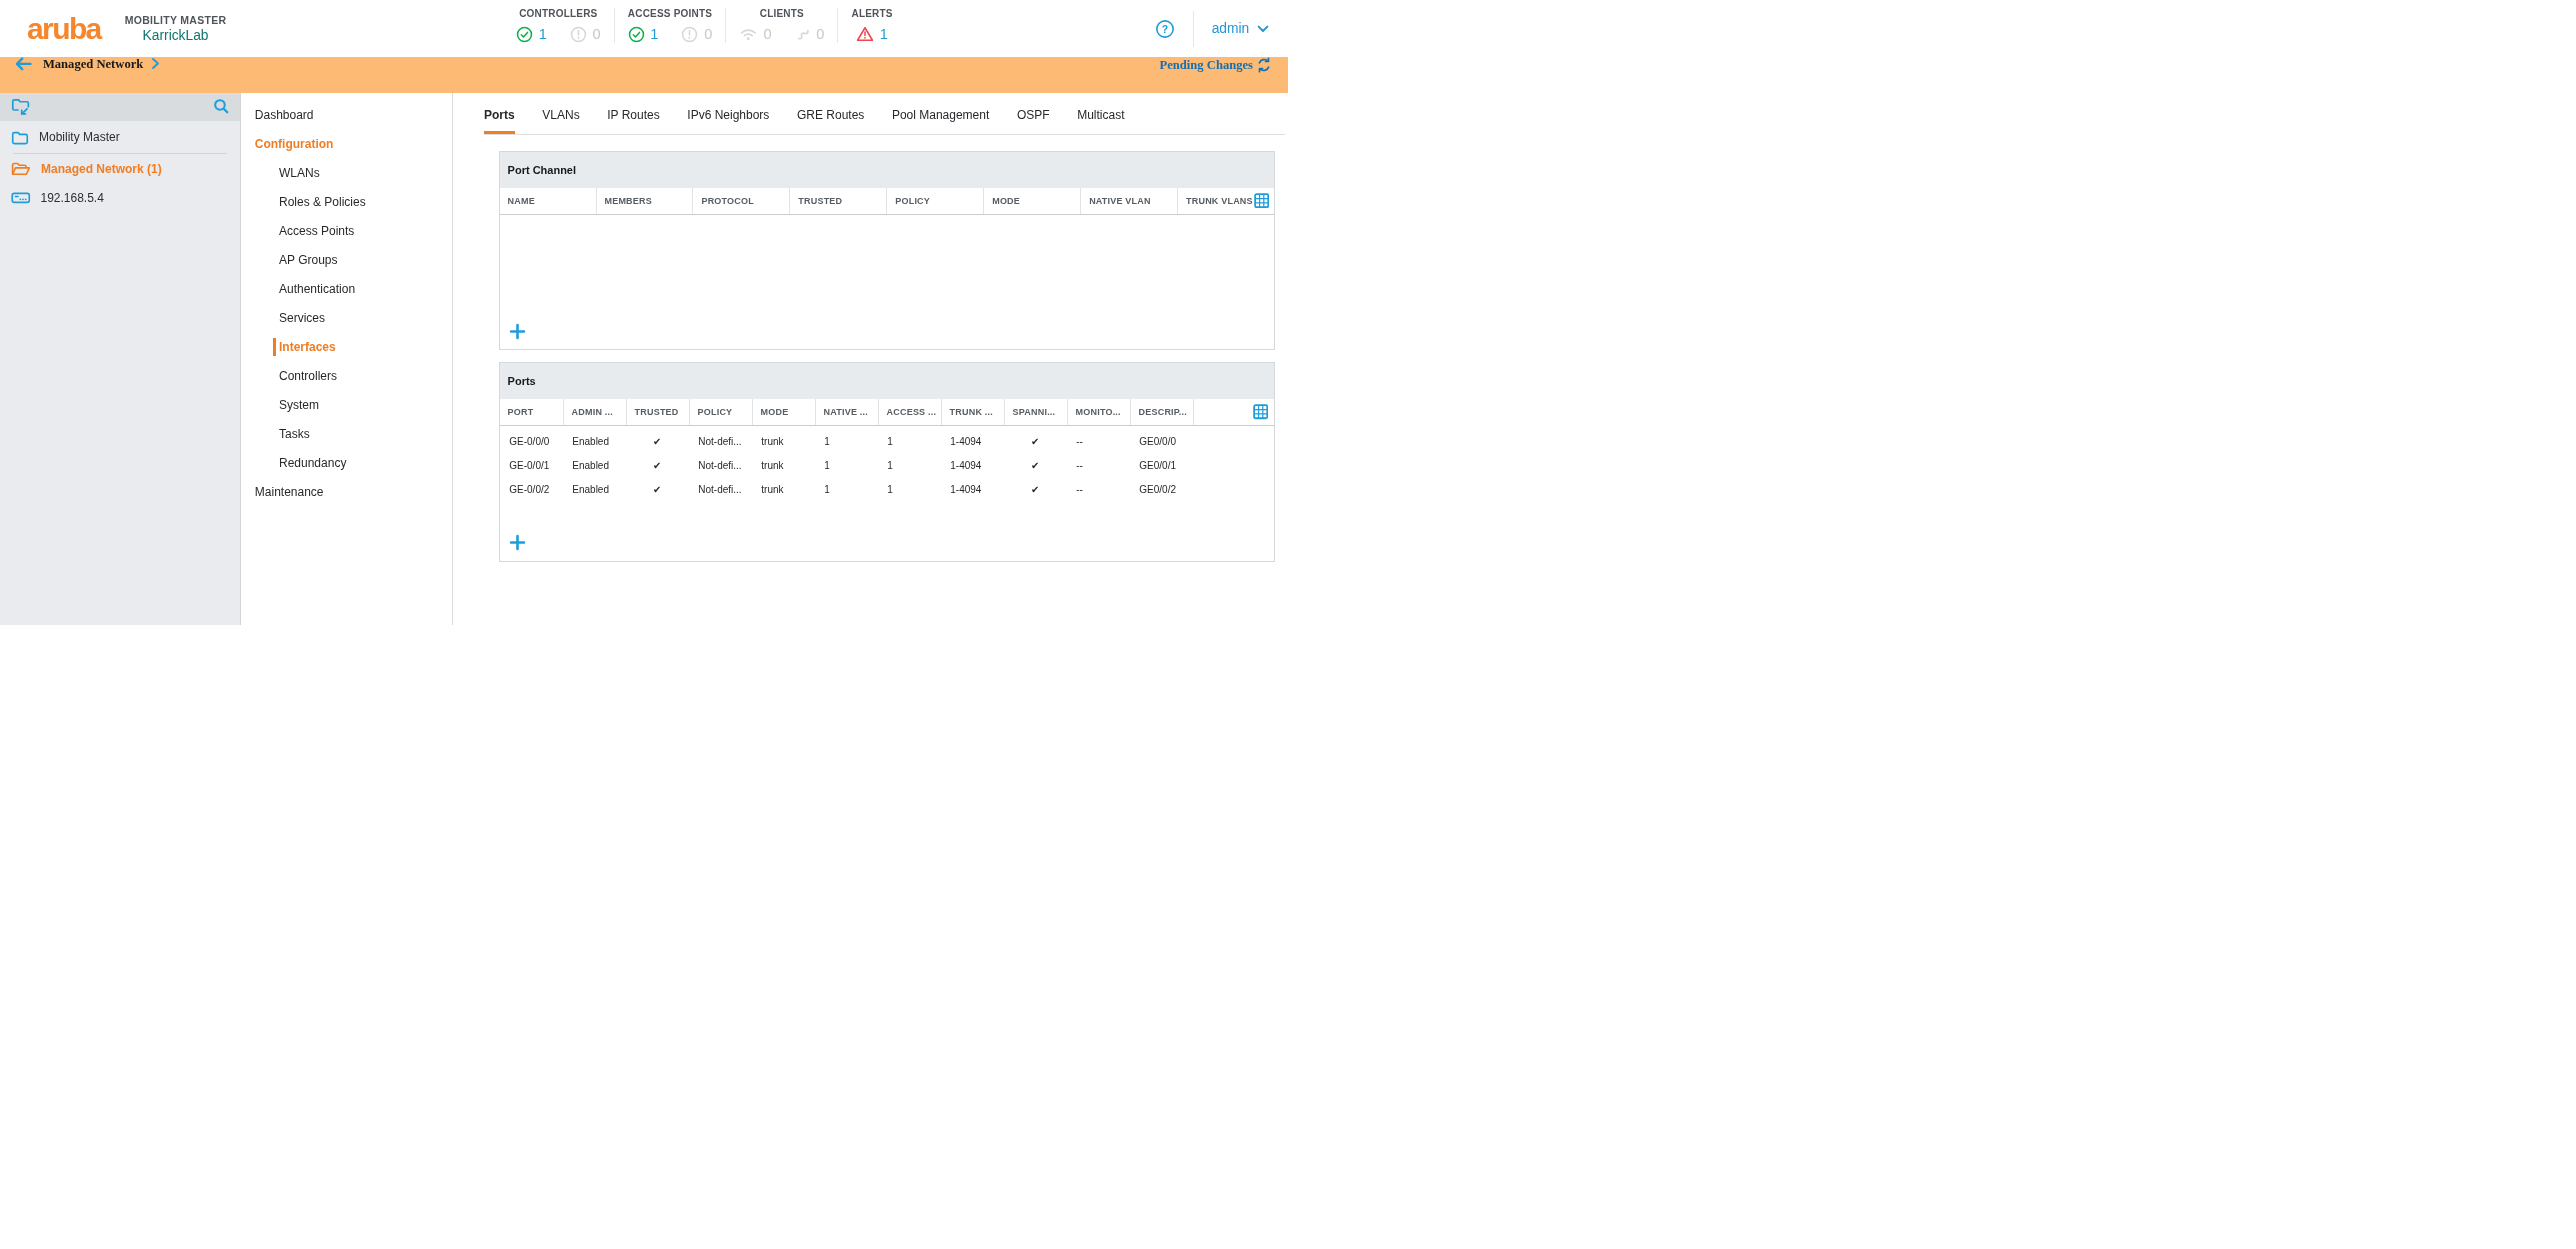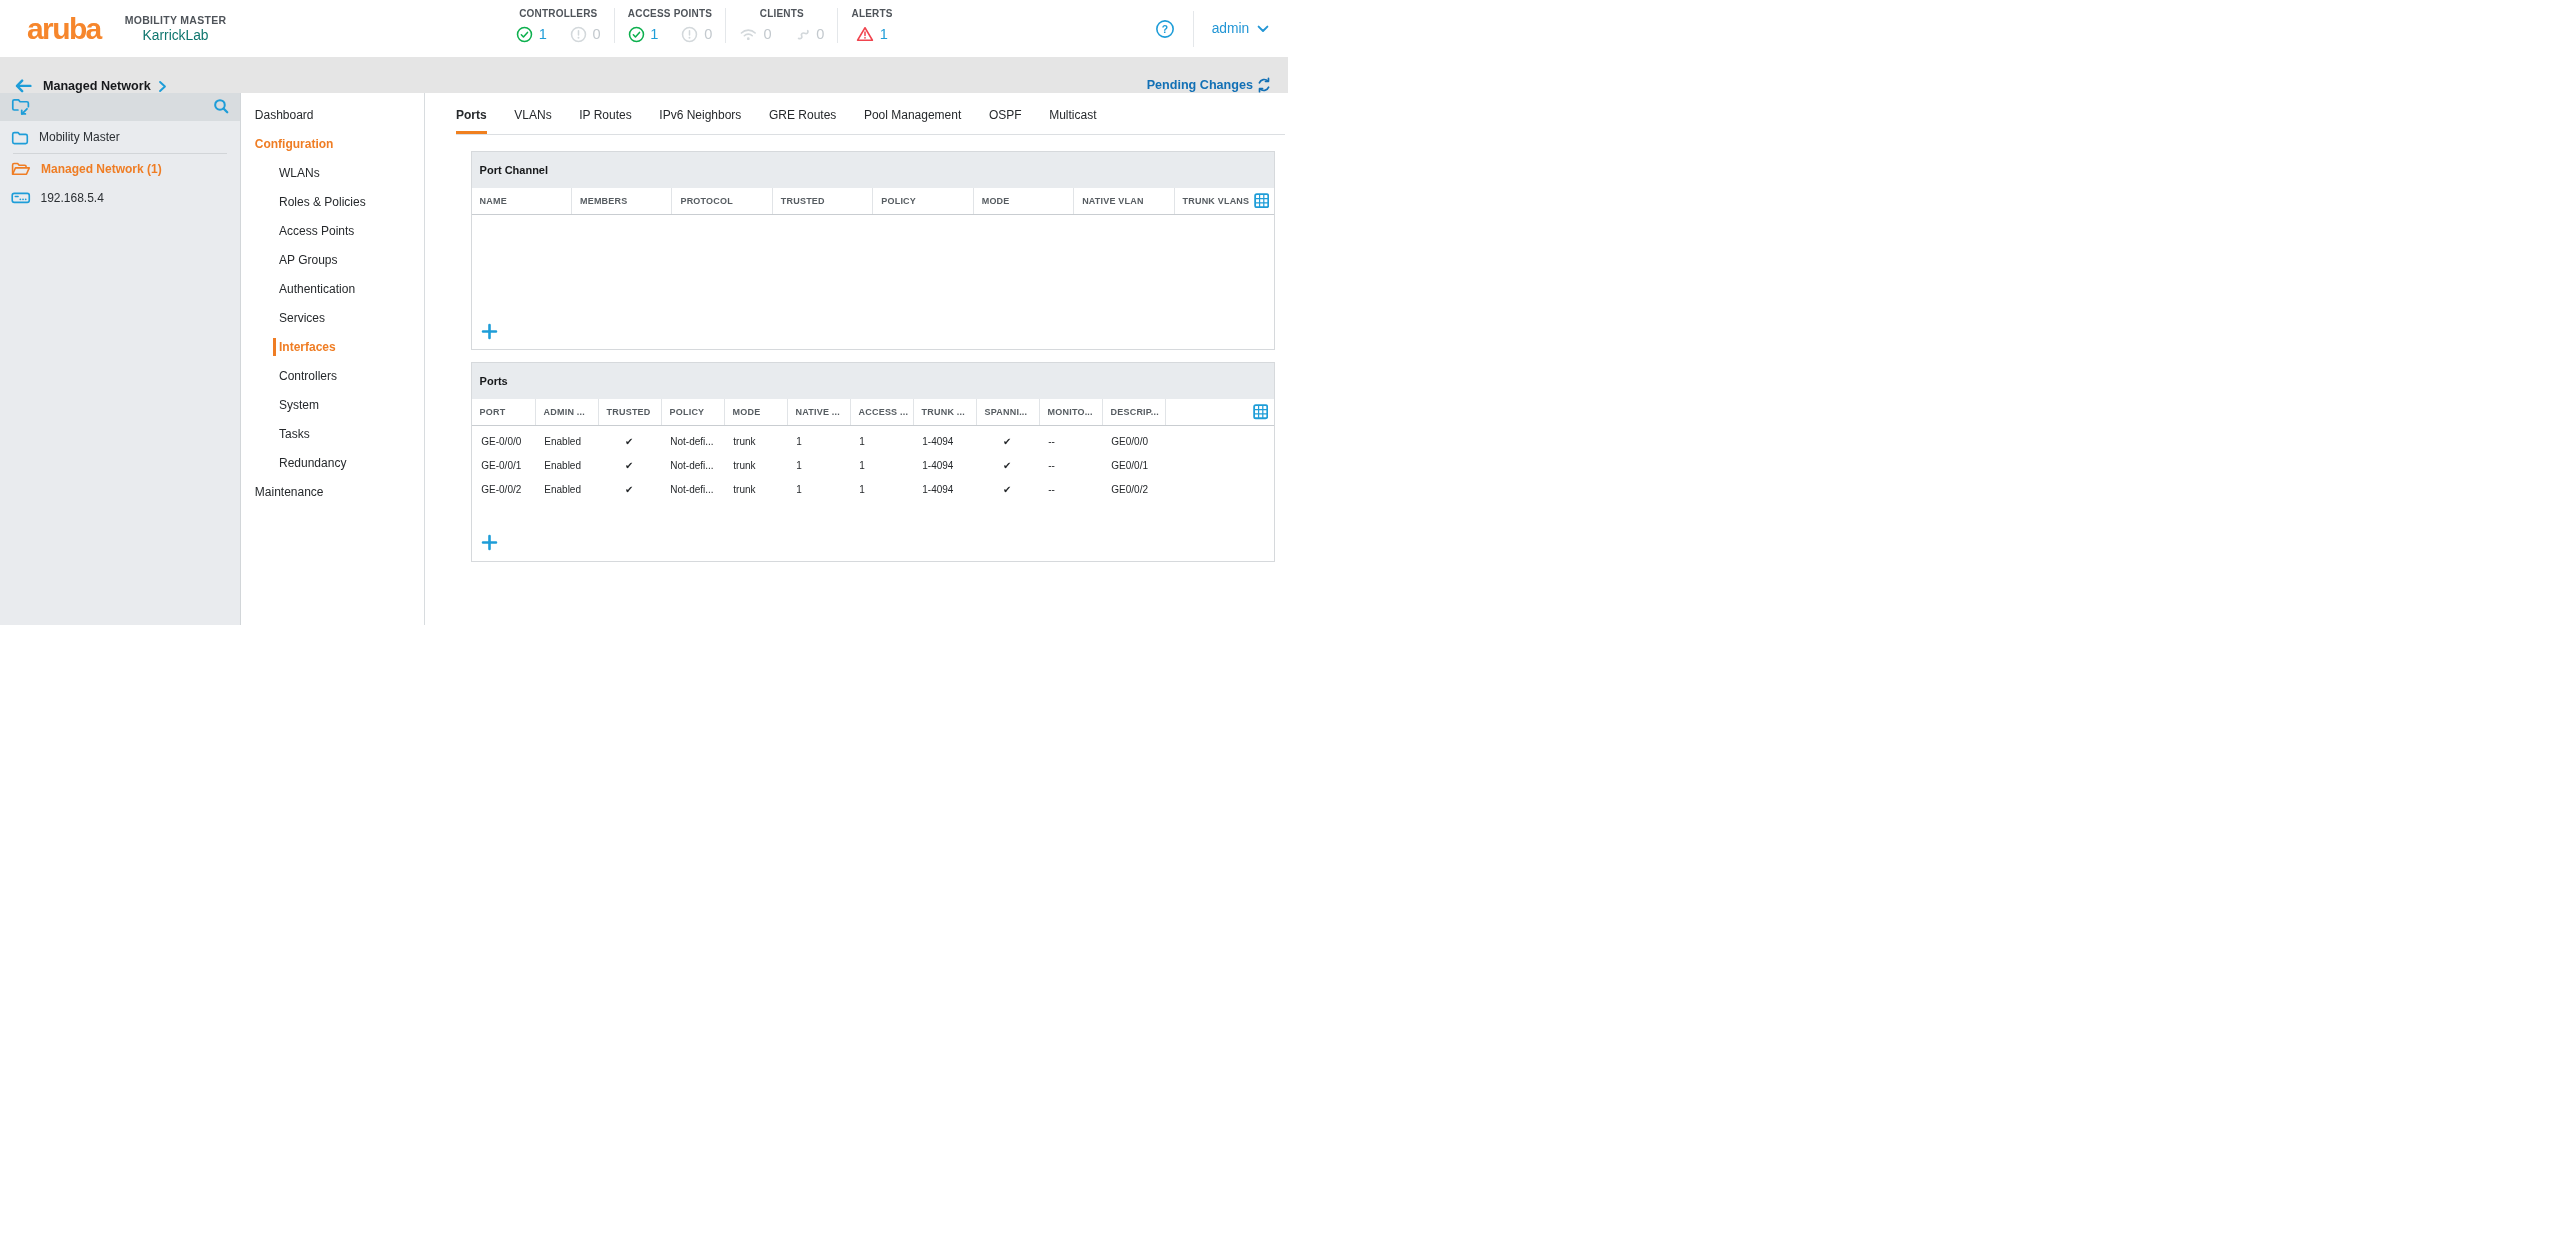--- a/index.html
+++ b/index.html
@@ -19,39 +19,39 @@
   .stat-items { display:flex; justify-content:center; gap:23px; }
   .stat-item { display:flex; align-items:center; gap:5.7px; font-size:14.6px; }
   .stat-item .val-blue { color:#1f9dd8; }
   .stat-item .val-gray { color:#c3c9ce; }
   .header-right { position:absolute; right:19.5px; top:0; height:57px; display:flex; align-items:center; }
   .hdr-divider { width:0.8px; height:36px; background:#e4e7ea; margin:0 18px; }
   .admin-menu { display:flex; align-items:center; gap:7.3px; cursor:pointer; }
   .admin-label { font-size:13.8px; color:#2396d5; }
 
   
-  .breadcrumb-bar { height:36px; background:#e5e5e5; display:flex; align-items:flex-end; position:relative; }
+  .breadcrumb-bar { height:36px; background:#fdba74; display:flex; align-items:flex-start; position:relative;font-family:Liberation Serif, serif; }
   .back-arrow { margin-left:15.4px; display:flex; align-items:center; cursor:pointer; }
   .crumb-title { margin-left:10.5px; font-size:12.6px; font-weight:bold; color:#17191c; }
   .crumb-chevron { margin-left:7.3px; display:flex; align-items:center; cursor:pointer; }
   .pending-wrap { position:absolute; right:16px; display:flex; align-items:center; gap:3px; cursor:pointer; }
   .pending-label { font-size:12.6px; font-weight:bold; color:#1270b5; }
 
   
   .body-wrap { display:flex; height:532px; }
 
   .sidebar { width:241px; background:#e9ebee; border-right:0.8px solid #d2d6d9; flex-shrink:0; }
   .sidebar-toolbar { height:27.6px; background:#d8dcdf; display:flex; align-items:center; justify-content:space-between; padding:0 10.5px; }
   .tree { padding-top:2.4px; }
   .tree-item { height:29px; display:flex; align-items:center; padding-left:11.3px; gap:9.7px; font-size:12px; color:#2b2f33; cursor:pointer; }
   .tree-item.active { color:#ef7d24; font-weight:bold; }
   .tree-item.child { }
   .tree-divider { height:0.8px; background:#d2d5d8; margin:0.8px 13px; }
 
-  .nav { width:184px; background:#fff; border-right:0.8px solid #d8dcdf; padding-top:7.3px; flex-shrink:0; }
+  .nav { width:212px; background:#fff; border-right:0.8px solid #d8dcdf; padding-top:7.3px; flex-shrink:0; }
   .nav-item { height:29px; display:flex; align-items:center; padding-left:13.8px; font-size:12px; color:#26292c; cursor:pointer; position:relative; }
   .nav-item.sub { padding-left:38px; }
   .nav-item.section-active { color:#ef7d24; font-weight:bold; }
   .nav-item.current { color:#ef7d24; font-weight:bold; }
   .nav-item.current .cur-bar { position:absolute; left:32px; top:5.7px; width:2.8px; height:18px; background:#ef7d24; }
 
   .main { flex:1; background:#fff; padding:0 13px 0 31px; }
   .tabs { display:flex; gap:27.6px; border-bottom:0.8px solid #dcdfe2; margin-right:-9.7px; }
   .tab { padding:15.4px 0 11.3px; font-size:12px; color:#26292c; cursor:pointer; }
   .tab.active { font-weight:bold; border-bottom:3.2px solid #f0801f; margin-bottom:-0.8px; padding-bottom:9px; }

